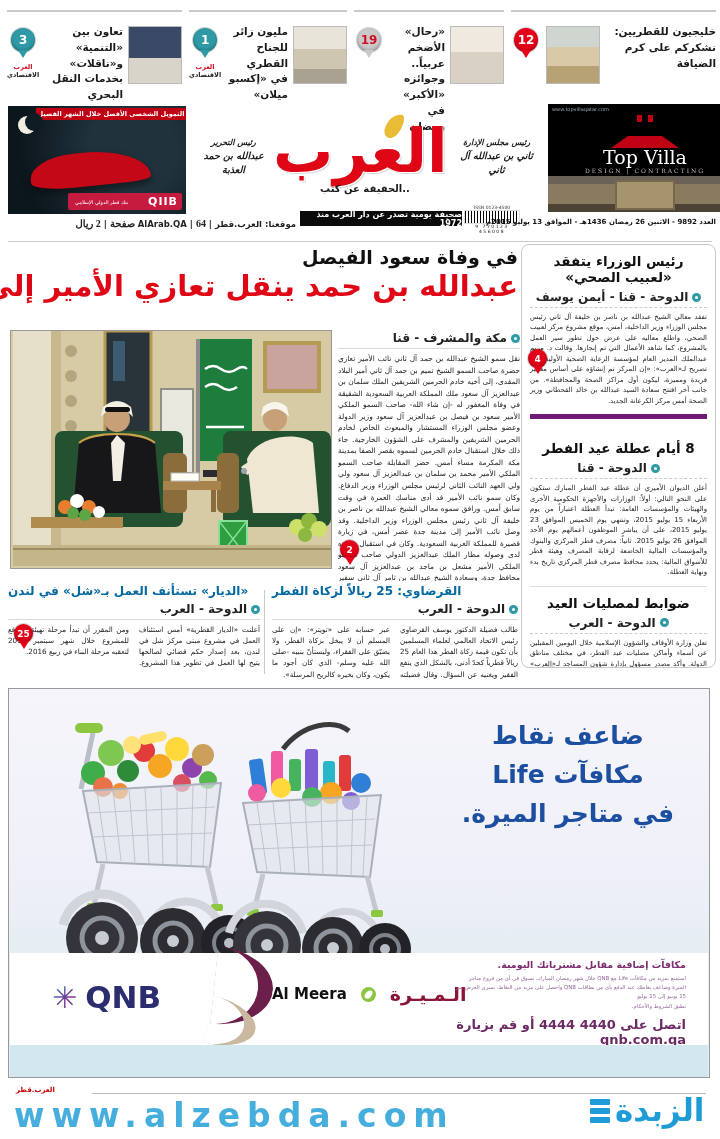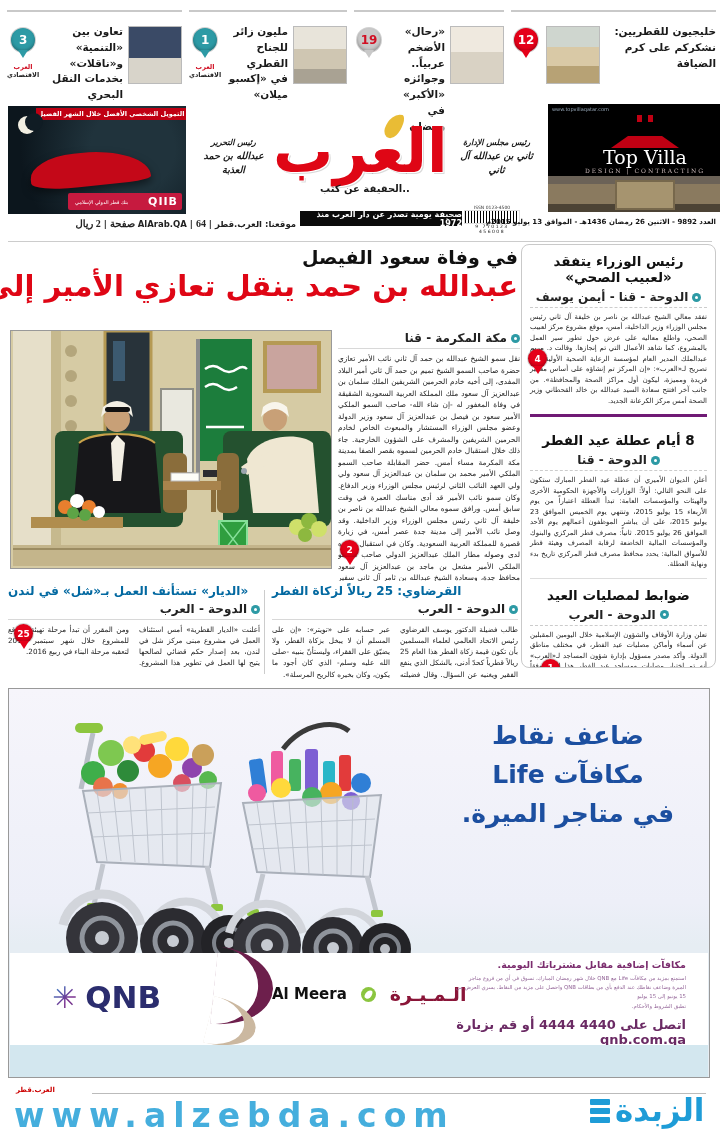--- a/index.html
+++ b/index.html
@@ -312,21 +312,21 @@
           <circle cx="292" cy="204" r="7" fill="#8db83f"></circle>
         </g>
       <rect x="0" y="214" width="318" height="21" fill="#c4b58b"></rect>
       <path d="M0,218 h318" stroke="#8f7f55" stroke-width="1.4"></path>
     </svg>
   </div>
 
   <div class="lead-article">
     <div class="byline">
       <span class="b-ic"></span>
-      <span>مكة المكرمة - قنا</span>
+      <span>مكة والمشرف - قنا</span>
     </div>
     <div class="body-sm">نقل سمو الشيخ عبدالله بن حمد آل ثاني نائب الأمير تعازي حضرة صاحب السمو الشيخ تميم بن حمد آل ثاني أمير البلاد المفدى، إلى أخيه خادم الحرمين الشريفين الملك سلمان بن عبدالعزيز آل سعود ملك المملكة العربية السعودية الشقيقة في وفاة المغفور له -إن شاء الله- صاحب السمو الملكي الأمير سعود بن فيصل بن عبدالعزيز آل سعود وزير الدولة وعضو مجلس الوزراء المستشار والمبعوث الخاص لخادم الحرمين الشريفين والمشرف على الشؤون الخارجية. جاء ذلك خلال استقبال خادم الحرمين لسموه بقصر الصفا بمدينة مكة المكرمة مساء أمس. حضر المقابلة صاحب السمو الملكي الأمير محمد بن سلمان بن عبدالعزيز آل سعود ولي ولي العهد النائب الثاني لرئيس مجلس الوزراء وزير الدفاع. وكان سمو نائب الأمير قد أدى مناسك العمرة في وقت سابق أمس. ورافق سموه معالي الشيخ عبدالله بن ناصر بن خليفة آل ثاني رئيس مجلس الوزراء وزير الداخلية. وقد وصل نائب الأمير إلى مدينة جدة عصر أمس، في زيارة قصيرة للمملكة العربية السعودية. وكان في استقبال سموه لدى وصوله مطار الملك عبدالعزيز الدولي صاحب السمو الملكي الأمير مشعل بن ماجد بن عبدالعزيز آل سعود محافظ جدة، وسعادة الشيخ عبدالله بن ثامر آل ثاني سفير قطر لدى المملكة، والسادة أعضاء السفارة القطرية.</div>
   </div>
   <span class="pin xs pin-lead">2</span>
 
   <div class="story st-qaradawi">
     <div class="s-head">القرضاوي: 25 ريالاً لزكاة الفطر</div>
     <div class="byline">
       <span class="b-ic"></span>
       <span>الدوحة - العرب</span>
@@ -350,21 +350,21 @@
       <div class="sb-head">رئيس الوزراء يتفقد «لعبيب الصحي»</div>
       <div class="byline sb-byline">
         <span class="b-ic"></span>
         <span>الدوحة - قنا - أيمن يوسف</span>
       </div>
       <div class="sb-body">تفقد معالي الشيخ عبدالله بن ناصر بن خليفة آل ثاني رئيس مجلس الوزراء وزير الداخلية، أمس، موقع مشروع مركز لعبيب الصحي، واطلع معاليه على عرض حول تطور سير العمل بالمشروع، كما شاهد الأعمال التي تم إنجازها. وقالت د. مريم عبدالملك المدير العام لمؤسسة الرعاية الصحية الأولية، في تصريح لـ«العرب»: «إن المركز تم إنشاؤه على أساس معايير فريدة ومميزة، ليكون أول مراكز الصحة والمحافظة». من جانب آخر افتتح سعادة السيد عبدالله بن خالد القحطاني وزير الصحة أمس مركز الكرعانة الجديد.</div>
       <div class="sb-pin sb-pin1">
         <span class="pin xs">4</span>
       </div>
     </div>
-    <div class="sb-story" style="border-top:3px solid #701a75;padding-top:13px;">
+    <div class="sb-story" style="border-top:5px solid #701a75;padding-top:19px;">
       <div class="sb-head">8 أيام عطلة عيد الفطر</div>
       <div class="byline sb-byline">
         <span class="b-ic"></span>
         <span>الدوحة - قنا</span>
       </div>
       <div class="sb-body">أعلن الديوان الأميري أن عطلة عيد الفطر المبارك ستكون على النحو التالي: أولاً: الوزارات والأجهزة الحكومية الأخرى والهيئات والمؤسسات العامة: تبدأ العطلة اعتباراً من يوم الأربعاء 15 يوليو 2015، وتنتهي يوم الخميس الموافق 23 يوليو 2015، على أن يباشر الموظفون أعمالهم يوم الأحد الموافق 26 يوليو 2015. ثانياً: مصرف قطر المركزي والبنوك والمؤسسات المالية الخاضعة لرقابة المصرف وهيئة قطر للأسواق المالية: يحدد محافظ مصرف قطر المركزي تاريخ بدء ونهاية العطلة.</div>
     </div>
     <div class="sb-story" style="border-top:1px solid #ddd;padding-top:6px;margin-bottom:0;">
       <div class="sb-head">ضوابط لمصليات العيد</div>
       <div class="byline sb-byline">

